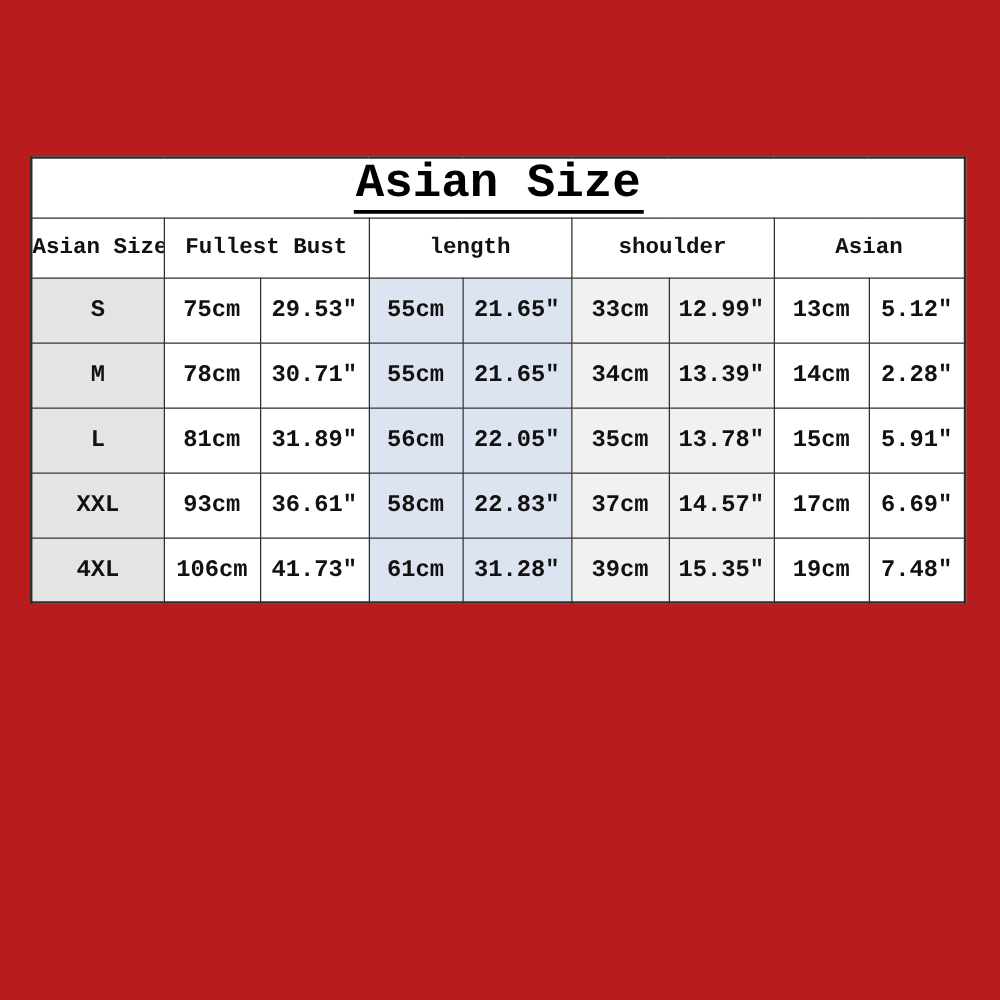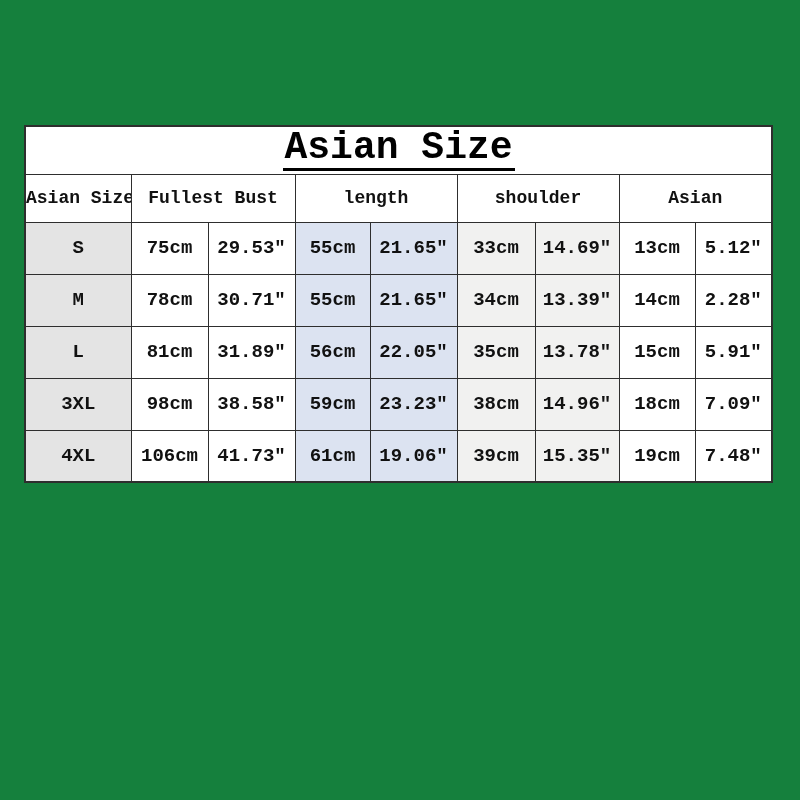--- a/index.html
+++ b/index.html
@@ -1,20 +1,20 @@
 <!DOCTYPE html>
 <html><head>
 <meta charset="utf-8">
 <style>
   * { margin: 0; padding: 0; box-sizing: border-box; }
   html, body { width: 800px; height: 800px; background: #ffffff; overflow: hidden; }
   .page {
     position: relative;
     width: 800px; height: 800px;
-    background: #15803d;
+    background: #b91c1c;
     font-family: "Liberation Mono", monospace;
   }
   table.size-chart {
     position: absolute;
     left: 24px; top: 125px;
     width: 747px;
     border-collapse: collapse;
     table-layout: fixed;
     border: 2px solid #2e2e2e;
     background: #ffffff;
@@ -90,21 +90,21 @@
       <th colspan="2" class="c-white">Asian</th>
     </tr>
 
     <tr class="data-row">
       <td class="c-size size-label">S</td>
       <td class="c-white">75cm</td>
       <td class="c-white">29.53″</td>
       <td class="c-blue">55cm</td>
       <td class="c-blue">21.65″</td>
       <td class="c-grey">33cm</td>
-      <td class="c-grey">14.69″</td>
+      <td class="c-grey">12.99″</td>
       <td class="c-white">13cm</td>
       <td class="c-white">5.12″</td>
     </tr>
 
     <tr class="data-row">
       <td class="c-size size-label">M</td>
       <td class="c-white">78cm</td>
       <td class="c-white">30.71″</td>
       <td class="c-blue">55cm</td>
       <td class="c-blue">21.65″</td>
@@ -120,39 +120,39 @@
       <td class="c-white">31.89″</td>
       <td class="c-blue">56cm</td>
       <td class="c-blue">22.05″</td>
       <td class="c-grey">35cm</td>
       <td class="c-grey">13.78″</td>
       <td class="c-white">15cm</td>
       <td class="c-white">5.91″</td>
     </tr>
 
 
+    <tr class="data-row">
+      <td class="c-size size-label">XXL</td>
+      <td class="c-white">93cm</td>
+      <td class="c-white">36.61″</td>
+      <td class="c-blue">58cm</td>
+      <td class="c-blue">22.83″</td>
+      <td class="c-grey">37cm</td>
+      <td class="c-grey">14.57″</td>
+      <td class="c-white">17cm</td>
+      <td class="c-white">6.69″</td>
+    </tr>
 
-    <tr class="data-row">
-      <td class="c-size size-label">3XL</td>
-      <td class="c-white">98cm</td>
-      <td class="c-white">38.58″</td>
-      <td class="c-blue">59cm</td>
-      <td class="c-blue">23.23″</td>
-      <td class="c-grey">38cm</td>
-      <td class="c-grey">14.96″</td>
-      <td class="c-white">18cm</td>
-      <td class="c-white">7.09″</td>
-    </tr>
 
     <tr class="data-row">
       <td class="c-size size-label">4XL</td>
       <td class="c-white">106cm</td>
       <td class="c-white">41.73″</td>
       <td class="c-blue">61cm</td>
-      <td class="c-blue">19.06″</td>
+      <td class="c-blue">31.28″</td>
       <td class="c-grey">39cm</td>
       <td class="c-grey">15.35″</td>
       <td class="c-white">19cm</td>
       <td class="c-white">7.48″</td>
     </tr>
   </tbody>
     </table>
 </div>
 
 </body></html>

